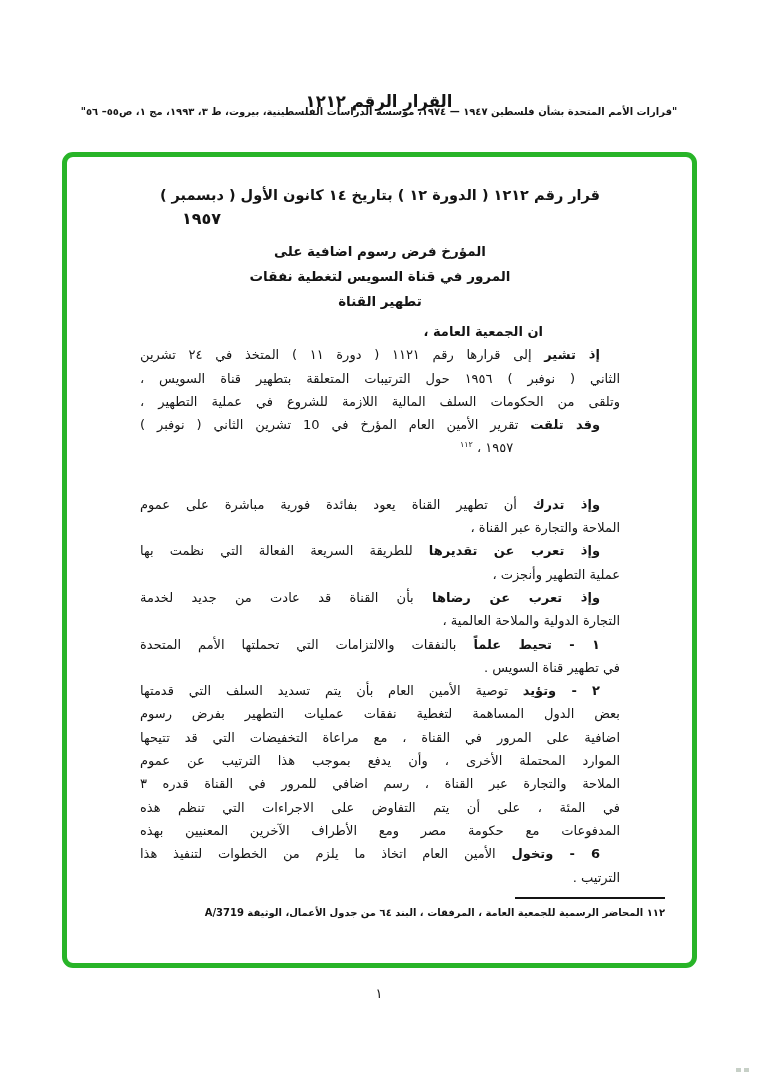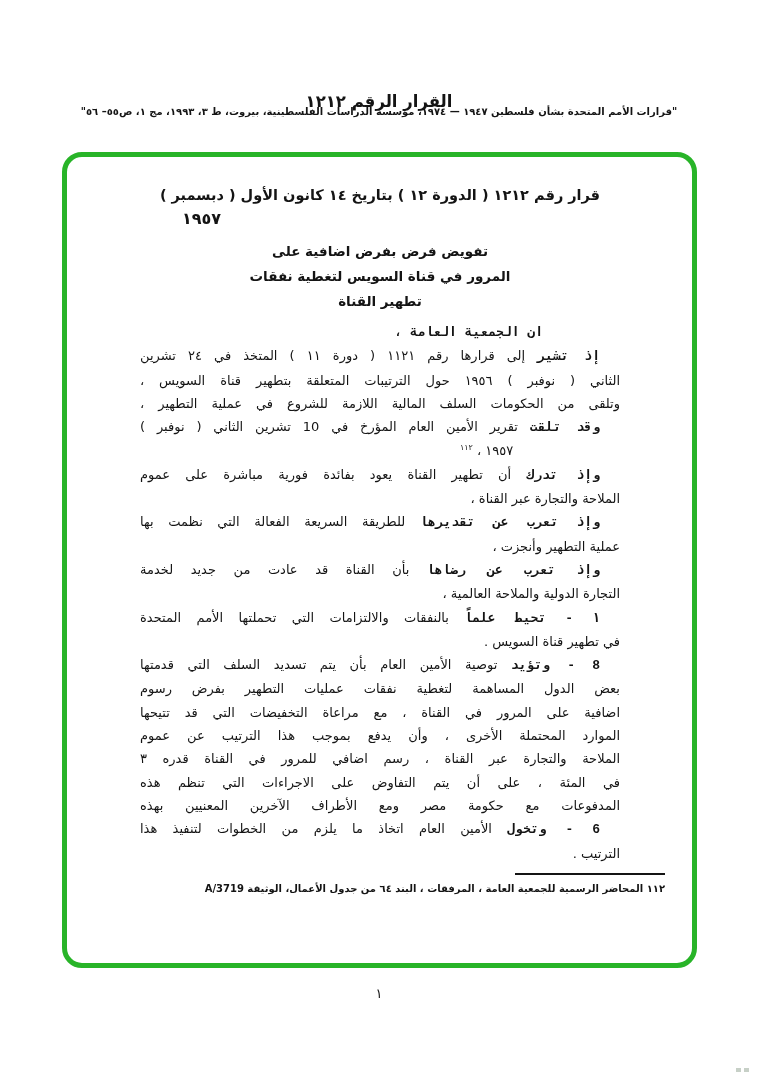--- a/index.html
+++ b/index.html
@@ -19,21 +19,21 @@
   .doc-subtitle {
     position:absolute; top:106px; left:8px; right:8px;
     text-align:center; font-weight:bold; font-size:10px;
     direction:rtl; letter-spacing:0;
   }
   .green-box {
     position:absolute; left:62px; top:152px;
     width:635px; height:816px;
     box-sizing:border-box;
     border:5px solid #28b428;
-    border-radius:20px;
+    border-radius:11px;
     background:#ffffff;
   }
   .box-content {
     position:absolute; left:73px; right:72px; top:26px;
     direction:rtl;
   }
   .res-heading-line1 {
     font-weight:bold; font-size:14.5px; line-height:24px;
     text-align:center; direction:rtl;
   }
@@ -46,21 +46,21 @@
     font-weight:bold; font-size:13.5px; line-height:25px;
     text-align:center; direction:rtl;
   }
   .res-body { margin-top:6px; font-size:13px; }
   .bline {
     direction:rtl; text-align:right; line-height:23.3px;
     min-height:23.3px;
   }
   .bline.full { text-align:justify; text-align-last:justify; }
   .bline.left { text-align:left; }
-  .bline b { font-weight:bold;font-family:Liberation Mono, monospace; }
+  .bline b { font-weight:bold; }
   .bline sup { font-size:8px; line-height:0; }
   .footnote-rule {
     height:2px; background:#141414; width:150px;
     margin:8px -45px 0 auto;
   }
   .footnote-text {
     margin:6px -45px 0 -25px;
     font-size:10px; font-weight:bold;
     direction:rtl; text-align:right; line-height:15px;
   }
@@ -84,41 +84,41 @@
 
 <div class="doc-subtitle">"قرارات الأمم المتحدة بشأن فلسطين ١٩٤٧ — ١٩٧٤، مؤسسة الدراسات الفلسطينية، بيروت، ط ٣، ١٩٩٣، مج ١، ص٥٥– ٥٦"</div>
 
 <div class="green-box" style="border-color: rgb(40, 180, 40);">
   <div class="box-content">
 
     <div class="res-heading-line1">قرار رقم ١٢١٢ ( الدورة ١٢ ) بتاريخ ١٤ كانون الأول ( دبسمبر )</div>
     <div class="res-heading-year">١٩٥٧</div>
 
     <div class="res-subject">
-      <div class="subj-line">تفويض فرض بفرض اضافية على</div>
+      <div class="subj-line">المؤرخ فرض رسوم اضافية على</div>
       <div class="subj-line">المرور في قناة السويس لتغطية نفقات</div>
       <div class="subj-line">تطهير القناة</div>
     </div>
 
     <div class="res-body">
         <div class="bline" style="padding-right: 77px;"><b>ان الجمعية العامة ،</b></div>
         <div class="bline full" style="padding-right: 20px;"><b>إذ تشير</b><span> إلى قرارها رقم ١١٢١ ( دورة ١١ ) المتخذ في ٢٤ تشرين</span></div>
         <div class="bline full"><span>الثاني ( نوفبر ) ١٩٥٦ حول الترتيبات المتعلقة بتطهير قناة السويس ،</span></div>
         <div class="bline full"><span>وتلقى من الحكومات السلف المالية اللازمة للشروع في عملية التطهير ،</span></div>
         <div class="bline full" style="padding-right: 20px;"><b>وقد تلقت</b><span> تقرير الأمين العام المؤرخ في 10 تشرين الثاني ( نوفبر )</span></div>
         <div class="bline left" style="padding-left: 320px;"><span>١٩٥٧ ، </span><sup>١١٢</sup></div>
-        <div class="bline full" style="padding-right: 20px;"><b>وإذ تدرك</b><span> أن تطهير القناة يعود بفائدة فورية مباشرة على عموم</span></div>
+        <div class="bline full" style="padding-right: 20px; margin-top: 33px;"><b>وإذ تدرك</b><span> أن تطهير القناة يعود بفائدة فورية مباشرة على عموم</span></div>
         <div class="bline"><span>الملاحة والتجارة عبر القناة ،</span></div>
         <div class="bline full" style="padding-right: 20px;"><b>وإذ تعرب عن تقديرها</b><span> للطريقة السريعة الفعالة التي نظمت بها</span></div>
         <div class="bline"><span>عملية التطهير وأنجزت ،</span></div>
         <div class="bline full" style="padding-right: 20px;"><b>وإذ تعرب عن رضاها</b><span> بأن القناة قد عادت من جديد لخدمة</span></div>
         <div class="bline"><span>التجارة الدولية والملاحة العالمية ،</span></div>
         <div class="bline full" style="padding-right: 20px;"><b>١ - تحيط علماً</b><span> بالنفقات والالتزامات التي تحملتها الأمم المتحدة</span></div>
         <div class="bline"><span>في تطهير قناة السويس .</span></div>
-        <div class="bline full" style="padding-right: 20px;"><b>8 - وتؤيد</b><span> توصية الأمين العام بأن يتم تسديد السلف التي قدمتها</span></div>
+        <div class="bline full" style="padding-right: 20px;"><b>٢ - وتؤيد</b><span> توصية الأمين العام بأن يتم تسديد السلف التي قدمتها</span></div>
         <div class="bline full"><span>بعض الدول المساهمة لتغطية نفقات عمليات التطهير بفرض رسوم</span></div>
         <div class="bline full"><span>اضافية على المرور في القناة ، مع مراعاة التخفيضات التي قد تتيحها</span></div>
         <div class="bline full"><span>الموارد المحتملة الأخرى ، وأن يدفع بموجب هذا الترتيب عن عموم</span></div>
         <div class="bline full"><span>الملاحة والتجارة عبر القناة ، رسم اضافي للمرور في القناة قدره ٣</span></div>
         <div class="bline full"><span>في المئة ، على أن يتم التفاوض على الاجراءات التي تنظم هذه</span></div>
         <div class="bline full"><span>المدفوعات مع حكومة مصر ومع الأطراف الآخرين المعنيين بهذه</span></div>
         <div class="bline full" style="padding-right: 20px;"><b>6 - وتخول</b><span> الأمين العام اتخاذ ما يلزم من الخطوات لتنفيذ هذا</span></div>
         <div class="bline"><span>الترتيب .</span></div>
       </div>
 

